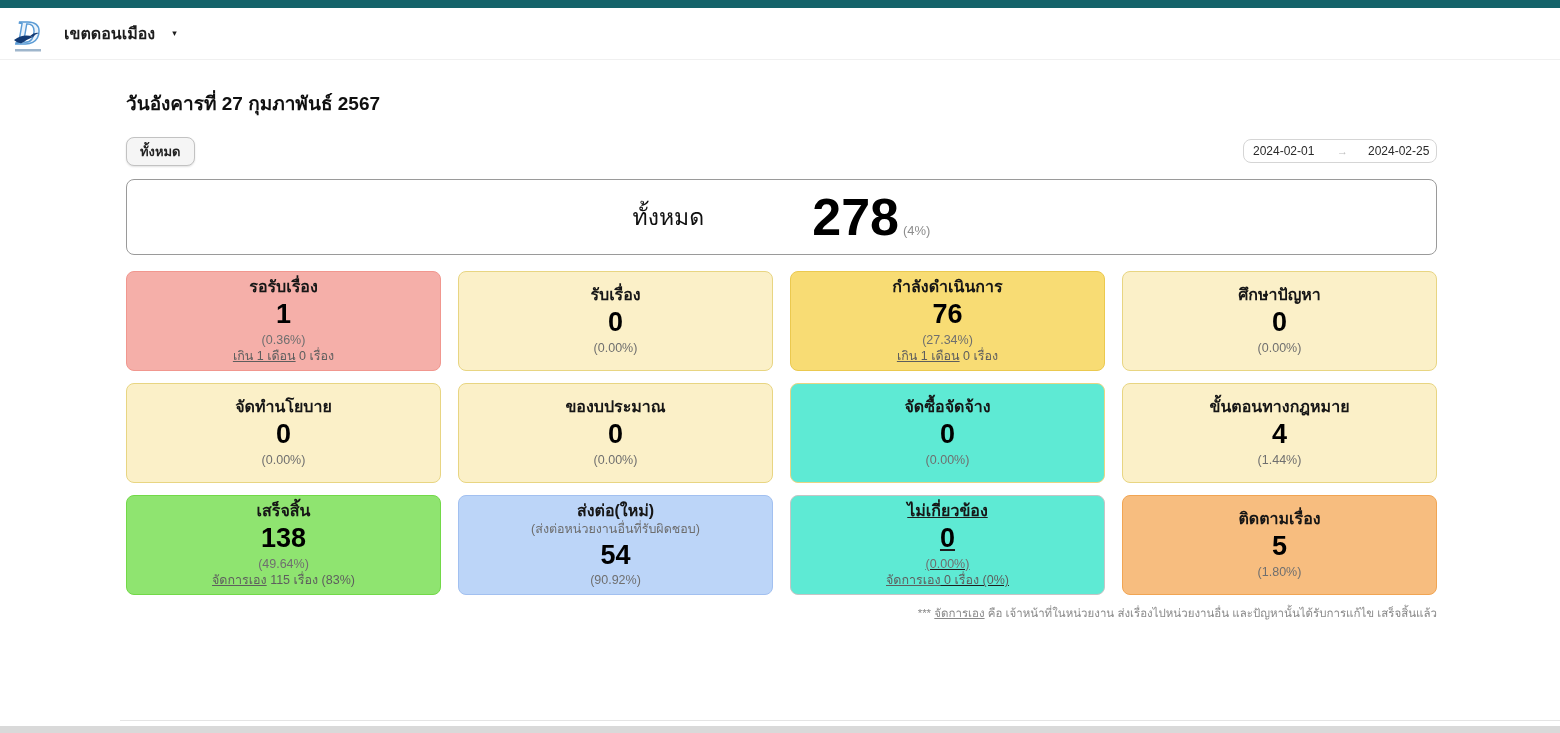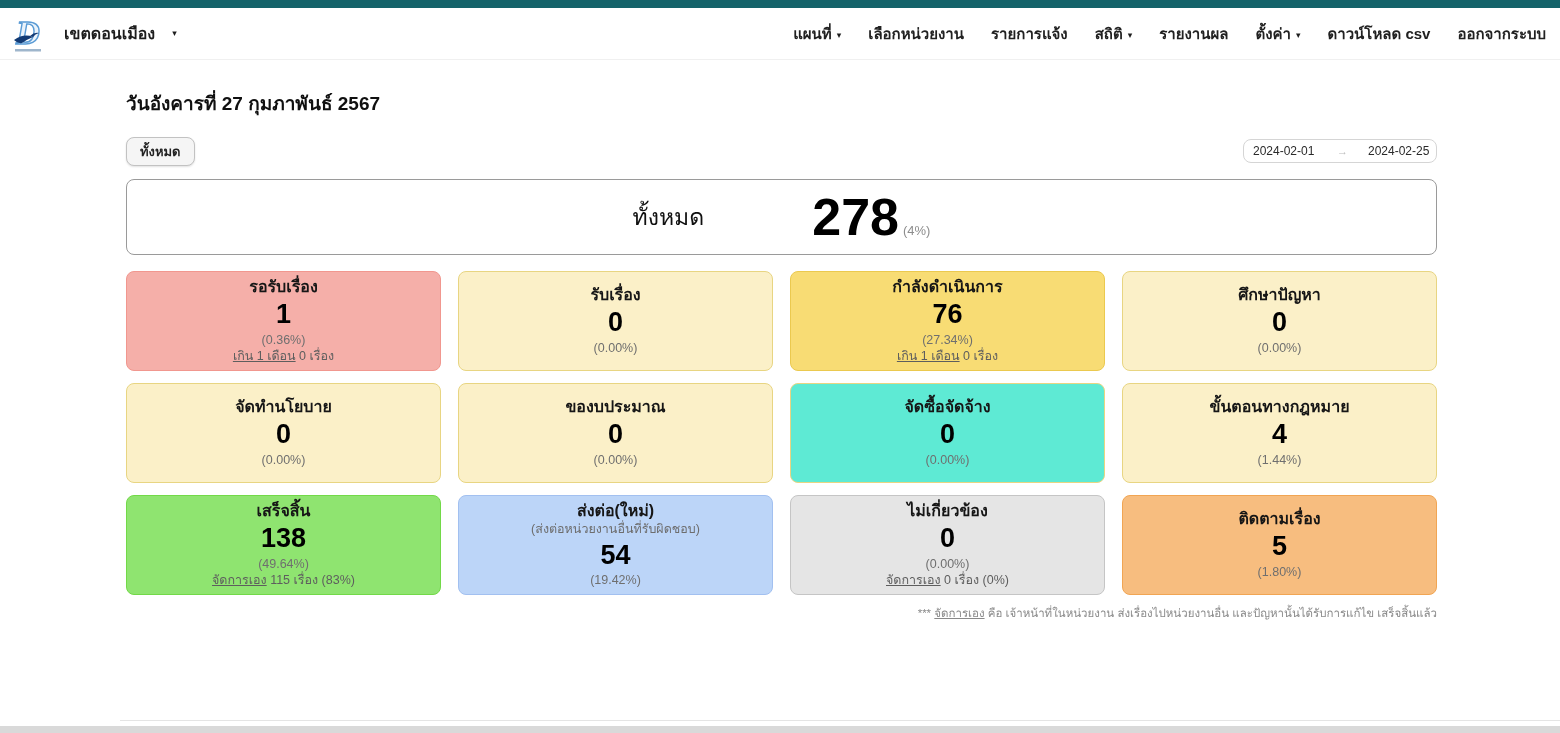--- a/index.html
+++ b/index.html
@@ -76,30 +76,20 @@
   <div class="brand">
     <svg class="logo" viewBox="0 0 42 42">
       <text x="6" y="31" font-family="Liberation Serif, serif" font-style="italic" font-weight="bold" font-size="33" fill="#eaf3fb" stroke="#5a9bd5" stroke-width="1.4">D</text>
       <path d="M4 27 Q 14 20 23 24 Q 18 26 12 30 Q 8 31 4 27 Z" fill="#123a74"></path>
       <path d="M20 23 q 4 -4 9 -3 q -4 1 -6 4 Z" fill="#123a74"></path>
       <rect x="5" y="36" width="26" height="2.5" fill="#9fb6cc"></rect>
     </svg>
     <span class="brand-label">เขตดอนเมือง</span>
     <span class="caret">▾</span>
   </div>
-  <div class="nav-right" id="nav-right">
-      <div class="nav-item">แผนที่<span class="caret">▾</span></div>
-      <div class="nav-item">เลือกหน่วยงาน</div>
-      <div class="nav-item">รายการแจ้ง</div>
-      <div class="nav-item">สถิติ<span class="caret">▾</span></div>
-      <div class="nav-item">รายงานผล</div>
-      <div class="nav-item">ตั้งค่า<span class="caret">▾</span></div>
-      <div class="nav-item">ดาวน์โหลด csv</div>
-      <div class="nav-item">ออกจากระบบ</div>
-    </div>
 </div>
 
 <div class="main">
   <div class="date-title">วันอังคารที่ 27 กุมภาพันธ์ 2567</div>
 
   <div class="controls">
     <button class="chip">ทั้งหมด</button>
     <div class="range">
       <input value="2024-02-01" style="">
       <span class="arrow">→</span>
@@ -167,23 +157,23 @@
       <div class="card" style="background: rgb(143, 228, 112); border-color: rgb(114, 217, 72);">
         <div class="card-title">เสร็จสิ้น</div>
         <div class="card-value">138</div>
         <div class="card-percent">(49.64%)</div>
         <div class="card-extra"><span class="u">จัดการเอง</span><span> 115 เรื่อง (83%)</span></div>
       </div>
       <div class="card" style="background: rgb(188, 213, 248); border-color: rgb(162, 192, 240);">
         <div class="card-title">ส่งต่อ(ใหม่)</div>
         <div class="card-subtitle">(ส่งต่อหน่วยงานอื่นที่รับผิดชอบ)</div>
         <div class="card-value">54</div>
-        <div class="card-percent">(19.42%)</div>
+        <div class="card-percent">(90.92%)</div>
       </div>
-      <div class="card" style="background: #e5e5e5; border-color: rgb(197, 197, 197);">
+      <div class="card" style="background: #5eead4; border-color: rgb(197, 197, 197); text-decoration: underline;">
         <div class="card-title">ไม่เกี่ยวข้อง</div>
         <div class="card-value">0</div>
         <div class="card-percent">(0.00%)</div>
         <div class="card-extra"><span class="u">จัดการเอง</span><span> 0 เรื่อง (0%)</span></div>
       </div>
       <div class="card" style="background: rgb(247, 189, 127); border-color: rgb(241, 165, 83);">
         <div class="card-title">ติดตามเรื่อง</div>
         <div class="card-value">5</div>
         <div class="card-percent">(1.80%)</div>
       </div>

